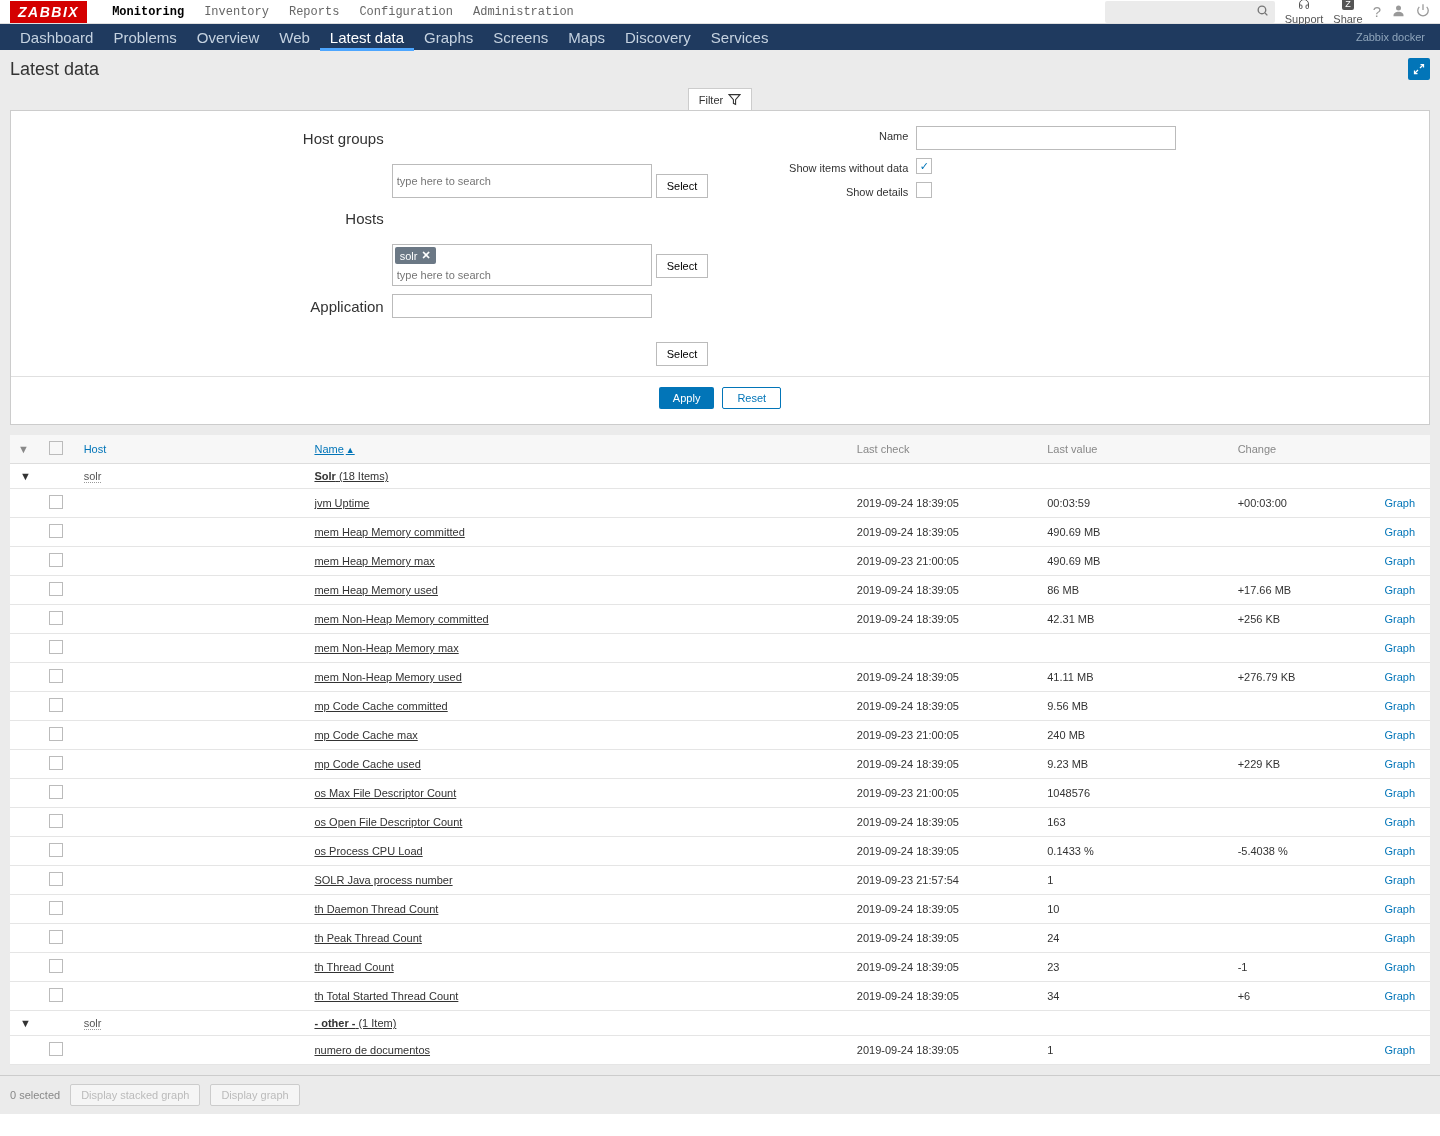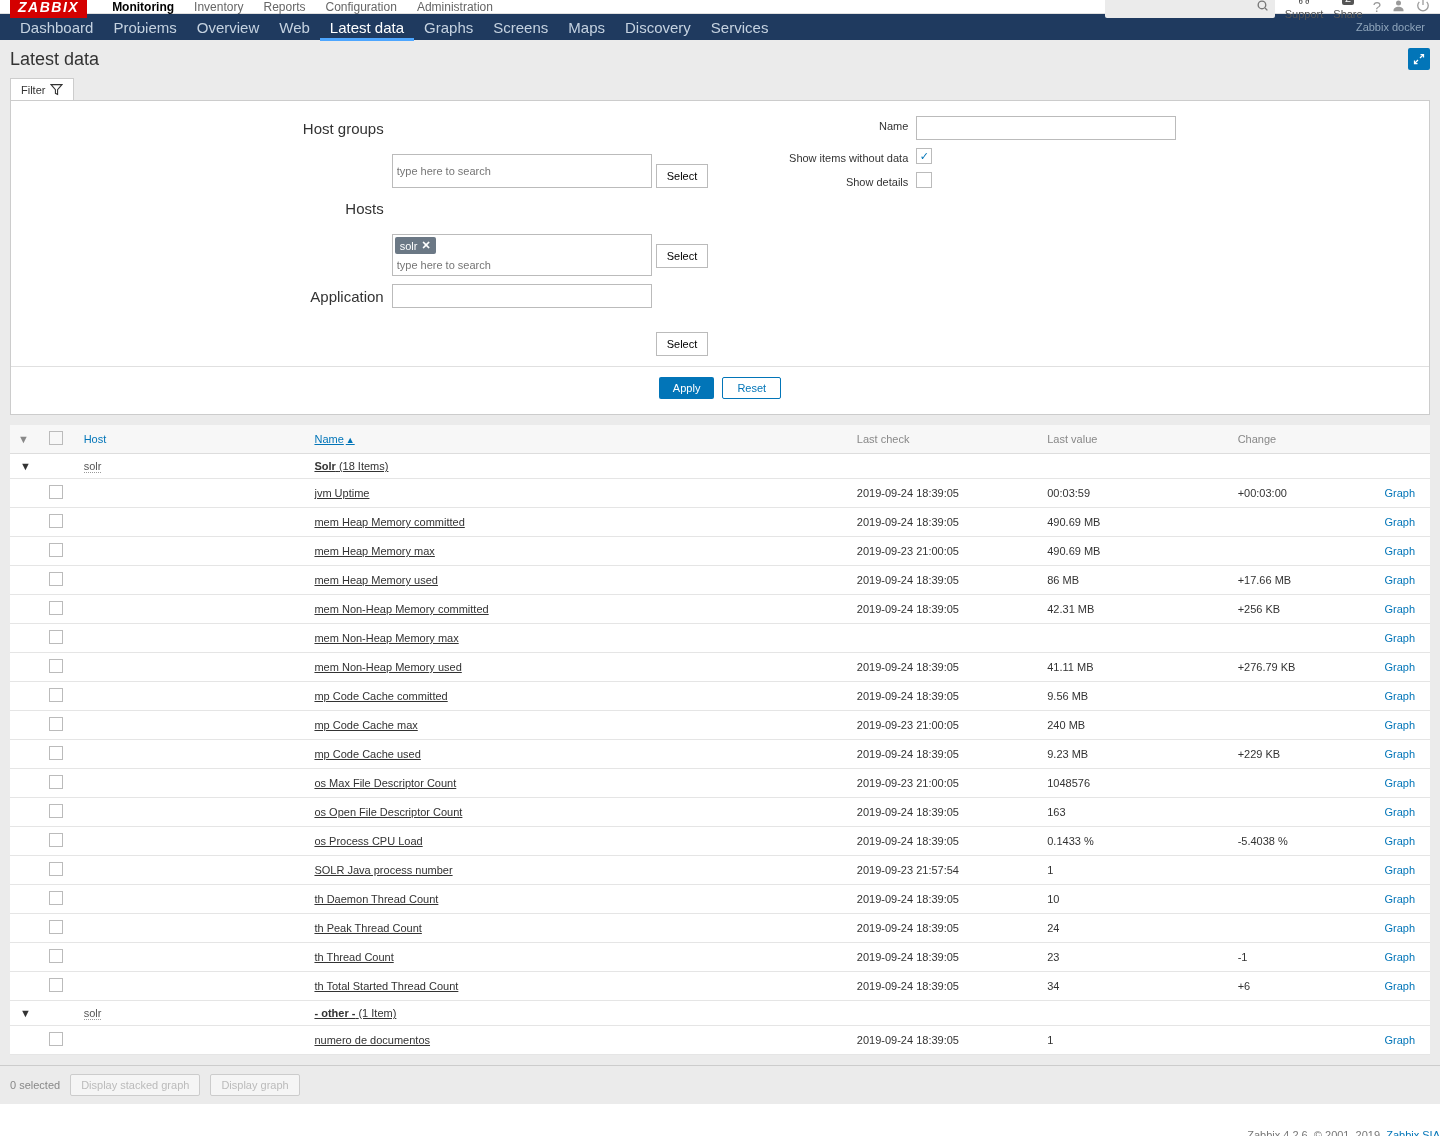--- a/index.html
+++ b/index.html
@@ -1,22 +1,22 @@
 <!DOCTYPE html>
 <html><head>
 <meta charset="utf-8">
 <style>
 * { margin: 0; padding: 0; box-sizing: border-box; }
 body { font-family: Arial, sans-serif; font-size: 12px; color: #333; background: #fff; }
 a { text-decoration: none; flex-direction: column; }
 
-.topbar { display: flex; align-items: center; height: 14px; padding: 0 10px; border-bottom: 1px solid #e0e0e0; }
+.topbar { display: flex; align-items: center; height: 24px; padding: 0 10px; border-bottom: 1px solid #e0e0e0; }
 .logo { background: #d40000; color: #fff; font-weight: bold; font-size: 14px; padding: 3px 8px; letter-spacing: 1.5px; margin-right: 15px; font-style: italic; }
 .topnav { display: flex; gap: 0; }
-.topnav-item { padding: 6px 10px; color: #666; cursor: pointer; font-size: 12px; }
+.topnav-item { padding: 6px 10px; color: #666; cursor: pointer; font-size: 12px; font-family: Liberation Mono, monospace; }
 .topnav-item.active { color: #000; font-weight: bold; position: relative; }
 .topnav-item.active::after { content: ""; position: absolute; bottom: -6px; left: 50%; transform: translateX(-50%); width: 0; height: 0; border-left: 6px solid transparent; border-right: 6px solid transparent; border-bottom: 6px solid #1f3a5f; }
 .topbar-right { margin-left: auto; display: flex; align-items: center; gap: 10px; }
 .searchbox { width: 170px; height: 22px; background: #ebebeb; border: none; border-radius: 2px; padding: 2px 24px 2px 6px; font-size: 11px; position: relative; display: flex; align-items: center; }
 .searchbox input { border: none; background: transparent; width: 100%; outline: none; }
 .searchbox-icon { position: absolute; right: 6px; color: #777; font-size: 12px; }
 .support-link { color: #555; font-size: 11px; display: flex; align-items: center; gap: 3px; }
 .share-link { color: #555; font-size: 11px; display: flex; align-items: center; gap: 3px; }
 .share-badge { background: #555; color: #fff; font-size: 9px; padding: 1px 3px; border-radius: 2px; }
 .top-icon { color: #999; font-size: 15px; cursor: pointer; }
@@ -24,21 +24,21 @@
 .subnav { background: #1f3a5f; display: flex; align-items: center; height: 26px; padding: 0 10px; }
 .subnav-item { color: #c5d2e0; padding: 5px 10px; font-size: 15px; cursor: pointer; }
 .subnav-item.active { color: #fff; border-bottom: 3px solid #4da6ff; padding-bottom: 2px; }
 .subnav-right { margin-left: auto; color: #8fa5bb; font-size: 11px; padding-right: 5px; }
 
 .page-header { background: #ebebeb; padding: 8px 10px; display: flex; align-items: center; justify-content: space-between; }
 .page-title { font-size: 18px; font-weight: normal; color: #333; }
 .fullscreen-btn { background: #0275b8; color: #fff; width: 22px; height: 22px; display: flex; align-items: center; justify-content: center; border-radius: 2px; font-size: 11px; cursor: pointer; }
 
 .filter-bar-wrap { background: #ebebeb; padding: 0 10px 10px 10px; }
-.filter-tab { display: flex; justify-content: flex-start; }
+.filter-tab { display: flex; justify-content: center; }
 .filter-tab-inner { background: #fff; border: 1px solid #ccc; border-bottom: none; padding: 4px 10px; display: flex; align-items: center; gap: 5px; font-size: 11px; color: #333; cursor: pointer; }
 .filter-panel { background: #fff; border: 1px solid #ccc; padding: 15px; }
 .filter-content { display: flex; justify-content: center; gap: 40px; padding-bottom: 10px; }
 .filter-col { display: flex; flex-direction: column; gap: 8px; }
 .filter-row { display: flex; align-items: flex-start; gap: 8px; }
 .filter-label { width: 120px; text-align: right; color: #333; font-size: 15px; padding-top: 4px; }
 .filter-label-r { width: 160px; text-align: right; color: #333; font-size: 11px; padding-top: 4px; }
 .filter-input-wrap { display: flex; gap: 4px; }
 .token-input { border: 1px solid #bbb; width: 260px; min-height: 24px; padding: 2px; font-size: 11px; display: flex; flex-wrap: wrap; align-items: center; gap: 3px; margin-top: 38px; }
 .token-input input { border: none; outline: none; flex: 1; min-width: 80px; font-size: 11px; padding: 2px; }

